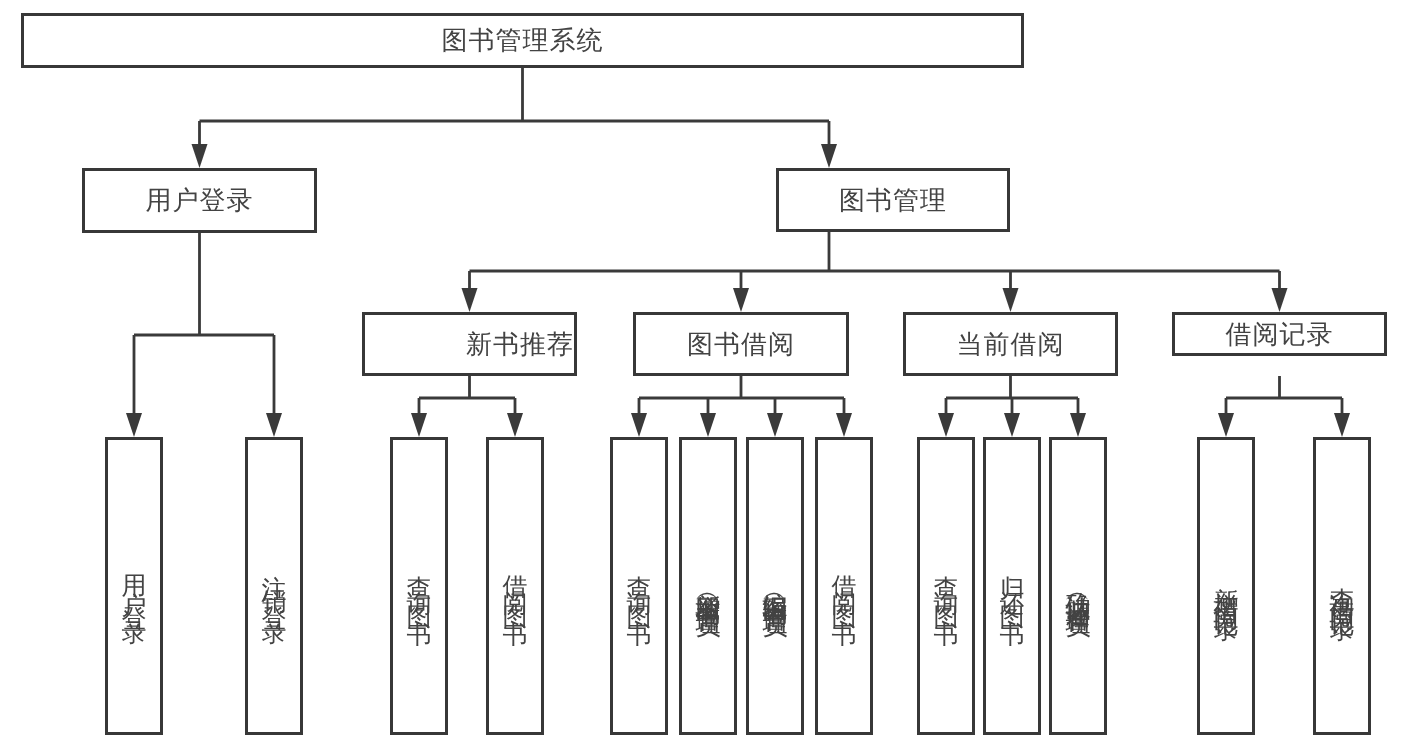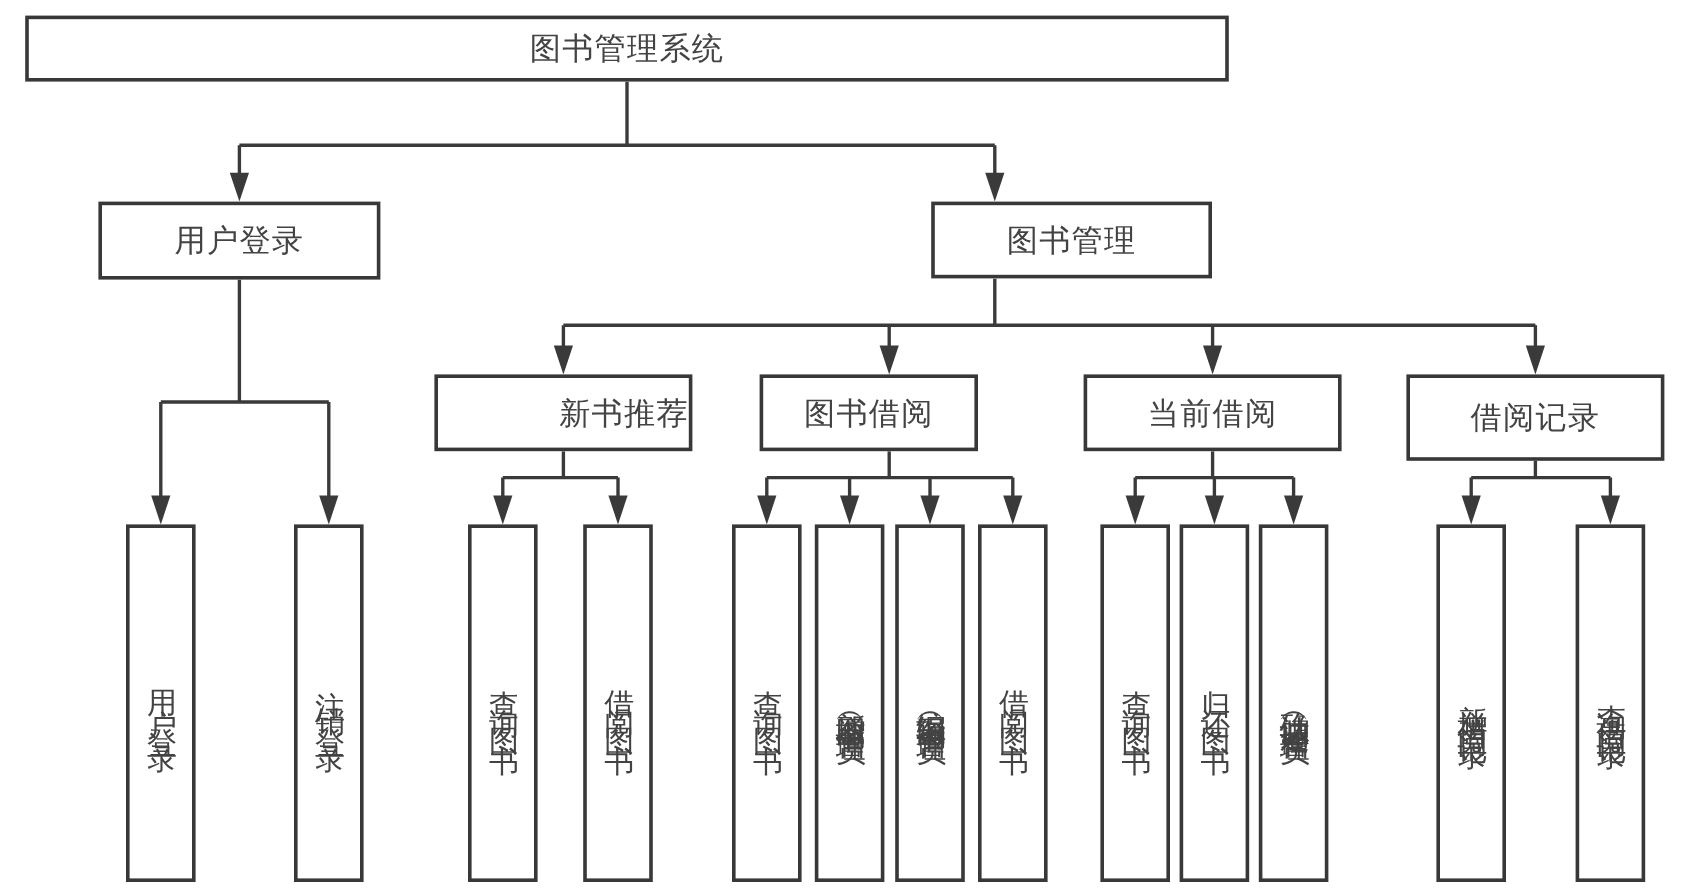--- a/index.html
+++ b/index.html
@@ -98,27 +98,27 @@
     </div>
     <div class="node h" style="left: 82px; top: 168px; width: 235px; height: 65px;">
       <span>用户登录</span>
     </div>
     <div class="node h" style="left: 752px; top: 168px; width: 234px; height: 64px; margin-left: 24px;">
       <span>图书管理</span>
     </div>
     <div class="node h" style="left: 362px; top: 312px; width: 215px; height: 64px; justify-content: flex-end;">
       <span>新书推荐</span>
     </div>
-    <div class="node h" style="left: 633px; top: 312px; width: 182px; height: 64px;">
+    <div class="node h" style="left: 633px; top: 312px; width: 216px; height: 64px;">
       <span>图书借阅</span>
     </div>
     <div class="node h" style="left: 903px; top: 312px; width: 215px; height: 64px;">
       <span>当前借阅</span>
     </div>
-    <div class="node h" style="left: 1172px; top: 312px; width: 215px; height: 72px;">
+    <div class="node h" style="left: 1172px; top: 312px; width: 215px; height: 44px;">
       <span>借阅记录</span>
     </div>
     <div class="node v" style="left: 105px; top: 437px; width: 58px; height: 298px;">
       <span style="letter-spacing: 0.62em;">用户登录</span>
     </div>
     <div class="node v" style="left: 245px; top: 437px; width: 58px; height: 298px;">
       <span style="letter-spacing: 0.62em;">注销登录</span>
     </div>
     <div class="node v" style="left: 390px; top: 437px; width: 58px; height: 298px;">
       <span style="letter-spacing: 0.62em;">查询图书</span>

